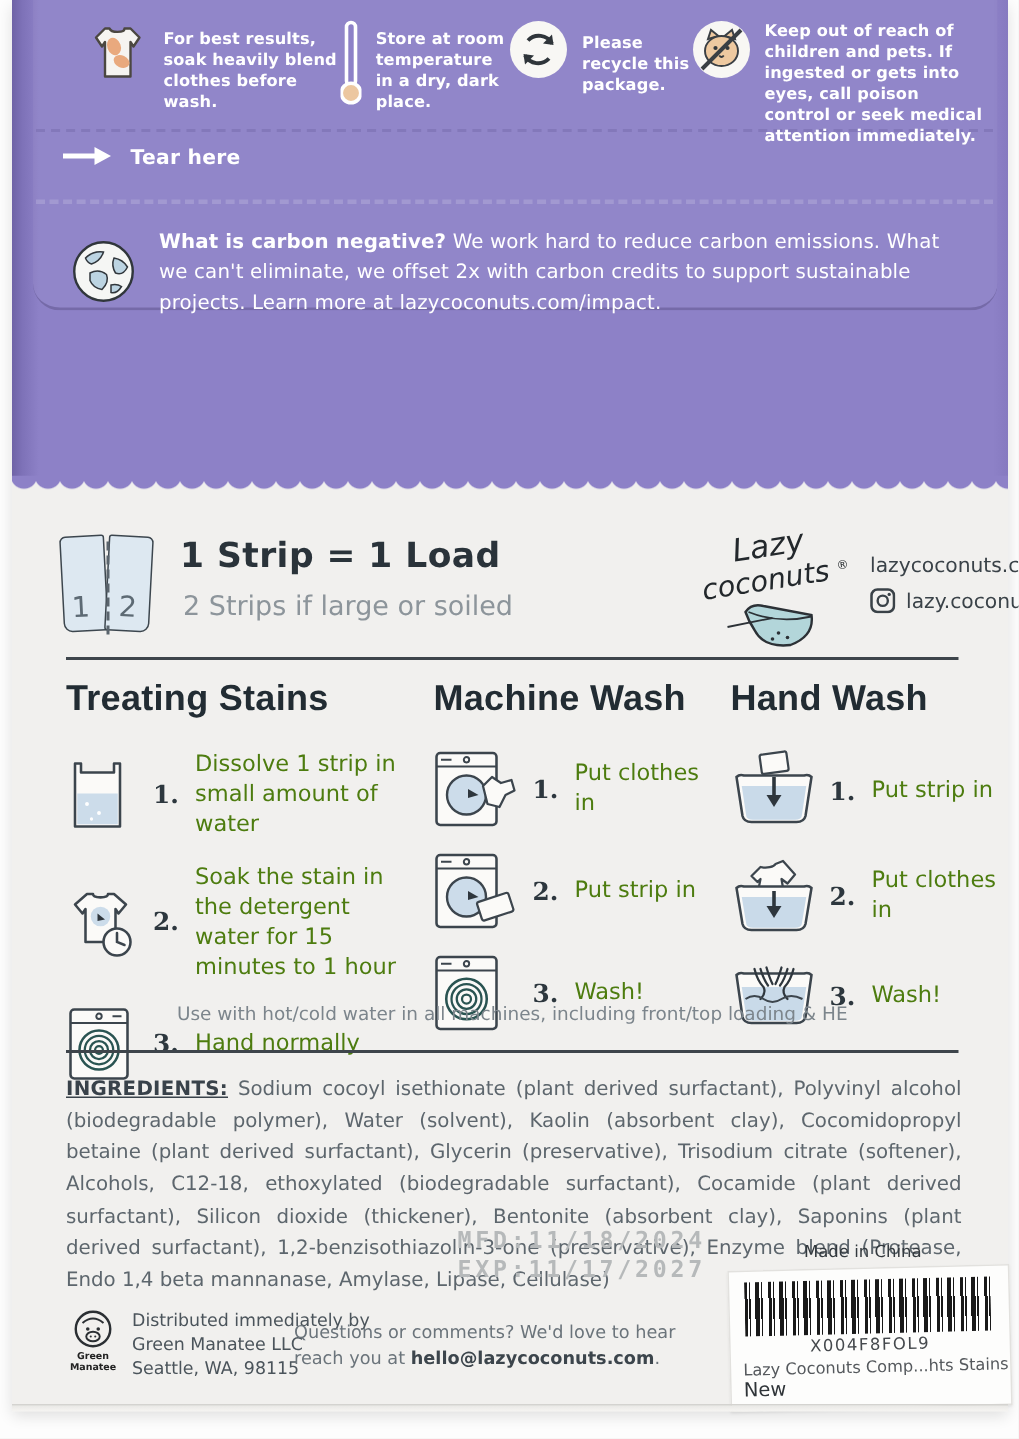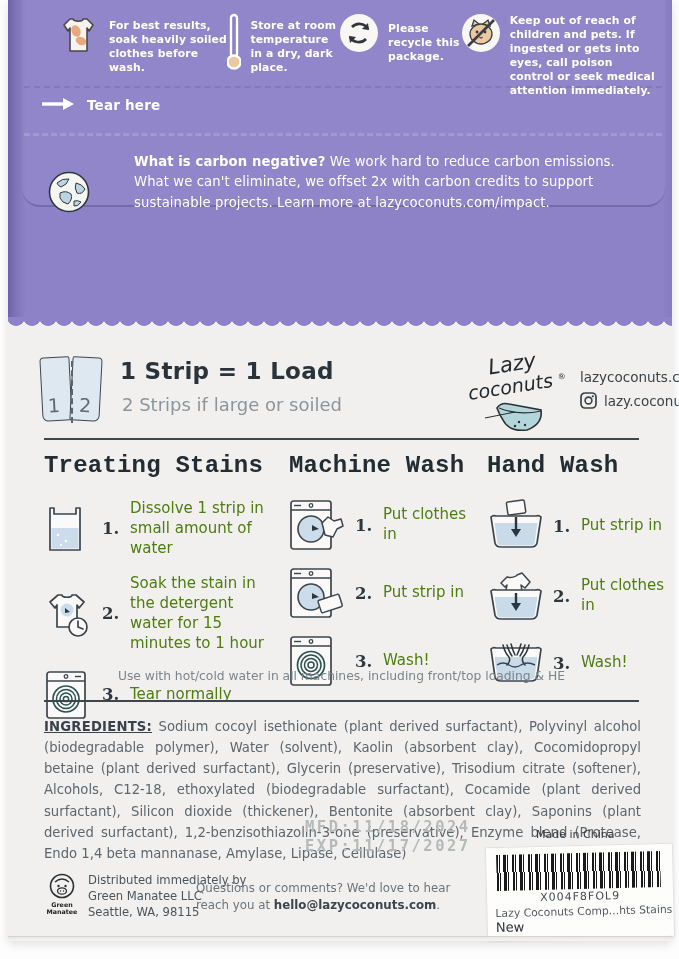--- a/index.html
+++ b/index.html
@@ -36,21 +36,21 @@
   .notice{display:flex;align-items:flex-start;}
   .notice .txt{font-size:10.8px;line-height:1.3;font-weight:bold;letter-spacing:0.1px;}
   .n1{width:172px;} .n1 .txt{padding-top:6px;}
   .n2{width:112px;} .n2 .txt{padding-top:6px;}
   .n3{width:122px;} .n3 .txt{padding-top:9px;}
   .n4{width:200px;} .n4 .txt{padding-top:1px;}
   .nicon{flex:0 0 auto;margin-right:9px;}
   .tear{position:absolute;left:33px;top:97px;display:flex;align-items:flex-start;color:#fff;}
   .tear-arrow{width:34px;height:14px;margin-right:12px;}
   .tear-label{font-size:13.5px;font-weight:bold;letter-spacing:0.2px;}
-  .carbon{position:absolute;left:40px;top:148px;right:24px;display:flex;align-items:flex-end;color:#fff;gap:28px;}
+  .carbon{position:absolute;left:40px;top:148px;right:24px;display:flex;align-items:center;color:#fff;}
   .carbon .txt{font-size:13.2px;line-height:1.55;padding-top:4px;letter-spacing:0.1px;}
   .carbon .txt b{font-weight:bold;}
   .carbon .globe{flex:0 0 auto;margin-right:16px;}
   
   .usage{position:absolute;left:0;top:334px;right:0;height:110px;}
   .strip-icon{position:absolute;left:30px;top:21px;width:70px;height:72px;}
   .strip-half{position:absolute;top:2px;width:28px;height:62px;background:#dde8f1;border:1.6px solid #3c464e;}
   .strip-half.h1{left:3px;transform:rotate(-3deg);border-radius:4px 2px 2px 6px;}
   .strip-half.h2{left:33px;transform:rotate(3deg);border-radius:2px 4px 6px 2px;}
   .strip-num{position:absolute;bottom:4px;font-size:19px;color:#5d6a74;font-family:"DejaVu Sans","Liberation Sans",sans-serif;}
@@ -59,21 +59,21 @@
   .usage-headline{position:absolute;left:112px;top:24px;font-size:23px;font-weight:bold;color:#2a333a;letter-spacing:0.3px;}
   .usage-subline{position:absolute;left:114px;top:60px;font-size:18px;color:#8d959b;}
   .brand{position:absolute;left:455px;top:8px;width:110px;height:100px;}
   .brand-web{position:absolute;left:572px;top:35px;font-size:13.5px;color:#3a4248;}
   .brand-ig{position:absolute;left:572px;top:58px;display:flex;align-items:center;color:#3a4248;}
   .brand-ig .ig-handle{font-size:13.5px;margin-left:7px;}
   
   .rule{position:absolute;left:36px;right:33px;border-top:2px solid #3e454b;}
   .rule.r1{top:438px;} .rule.r2{top:700px;}
   .col{position:absolute;top:452px;}
-  .col-title{font-family:Liberation Mono, monospace;font-weight:bold;font-size:24px;color:#222c33;letter-spacing:0.2px;margin-bottom:20px;}
+  .col-title{font-family:Liberation Sans, sans-serif;font-weight:bold;font-size:24px;color:#222c33;letter-spacing:0.2px;margin-bottom:20px;}
   .col1{left:36px;width:228px;}
   .col2{left:281px;width:186px;}
   .col3{left:479px;width:180px;}
   .step{display:flex;align-items:center;margin-bottom:16px;}
   .step-icon{flex:0 0 58px;display:flex;justify-content:flex-start;align-items:center;}
   .col2 .step-icon,.col3 .step-icon{flex:0 0 66px;}
   .step-num{flex:0 0 28px;font-family:"DejaVu Serif","Liberation Serif",serif;font-weight:bold;font-size:16.5px;color:#2d373e;}
   .step-text{font-size:15px;color:#4d7c0f;line-height:1.32;}
   .note{position:absolute;left:36px;right:33px;top:669px;text-align:center;font-size:12.3px;color:#7c858c;}
   
@@ -114,21 +114,21 @@
 
     <div class="notices">
       <div class="notice n1">
         <span class="nicon">
           <svg width="44" height="44" viewBox="0 0 44 44">
             <path d="M14 6 L8 12 L12 18 L14 15 L14 38 L31 38 L31 15 L33 18 L37 12 L31 6 L27 6 C27 9 18 9 17 6 Z" fill="#f6f4f1" stroke="#4b4741" stroke-width="1.6" stroke-linejoin="round"></path>
             <ellipse cx="20" cy="18" rx="4.5" ry="6" fill="#e9a97e" transform="rotate(-20 20 18)"></ellipse>
             <ellipse cx="25" cy="28" rx="5.5" ry="4" fill="#e9a97e" transform="rotate(25 25 28)"></ellipse>
           </svg>
         </span>
-        <span class="txt">For best results, soak heavily soiled clothes before wash.</span>
+        <span class="txt">For best results, soak heavily blend clothes before wash.</span>
       </div>
       <div class="notice n2">
         <span class="nicon">
           <svg width="14" height="58" viewBox="0 0 14 58">
             <rect x="4" y="2" width="6" height="42" rx="3" fill="#8d81c7" stroke="#fff" stroke-width="2.4"></rect>
             <circle cx="7" cy="49" r="6.5" fill="#ecc7a0" stroke="#fff" stroke-width="2.4"></circle>
           </svg>
         </span>
         <span class="txt">Store at room temperature in a dry, dark place.</span>
       </div>
@@ -264,21 +264,21 @@
           <line x1="3" y1="11" x2="41" y2="11" stroke="#3c454d" stroke-width="1.4"></line>
           <circle cx="22" cy="6.5" r="1.8" fill="none" stroke="#3c454d" stroke-width="1.3"></circle>
           <line x1="31" y1="6.5" x2="37" y2="6.5" stroke="#3c454d" stroke-width="1.4"></line>
           <circle cx="22" cy="29" r="13" fill="none" stroke="#2a5452" stroke-width="1.7"></circle>
           <circle cx="22" cy="29" r="9.5" fill="none" stroke="#2a5452" stroke-width="1.5"></circle>
           <circle cx="22" cy="29" r="6" fill="none" stroke="#2a5452" stroke-width="1.5"></circle>
           <circle cx="22" cy="29" r="2.6" fill="none" stroke="#2a5452" stroke-width="1.5"></circle>
         </svg>
       </span>
       <span class="step-num">3.</span>
-      <span class="step-text">Tear normally</span>
+      <span class="step-text">Hand normally</span>
     </div>
   </div>
 
   <div class="col col2">
     <div class="col-title">Machine Wash</div>
     <div class="step">
       <span class="step-icon">
         <svg width="56" height="52" viewBox="0 0 56 52">
           <rect x="2" y="2" width="40" height="48" rx="2.5" fill="#fbfaf8" stroke="#3c454d" stroke-width="1.7"></rect>
           <line x1="2" y1="11" x2="42" y2="11" stroke="#3c454d" stroke-width="1.4"></line>

